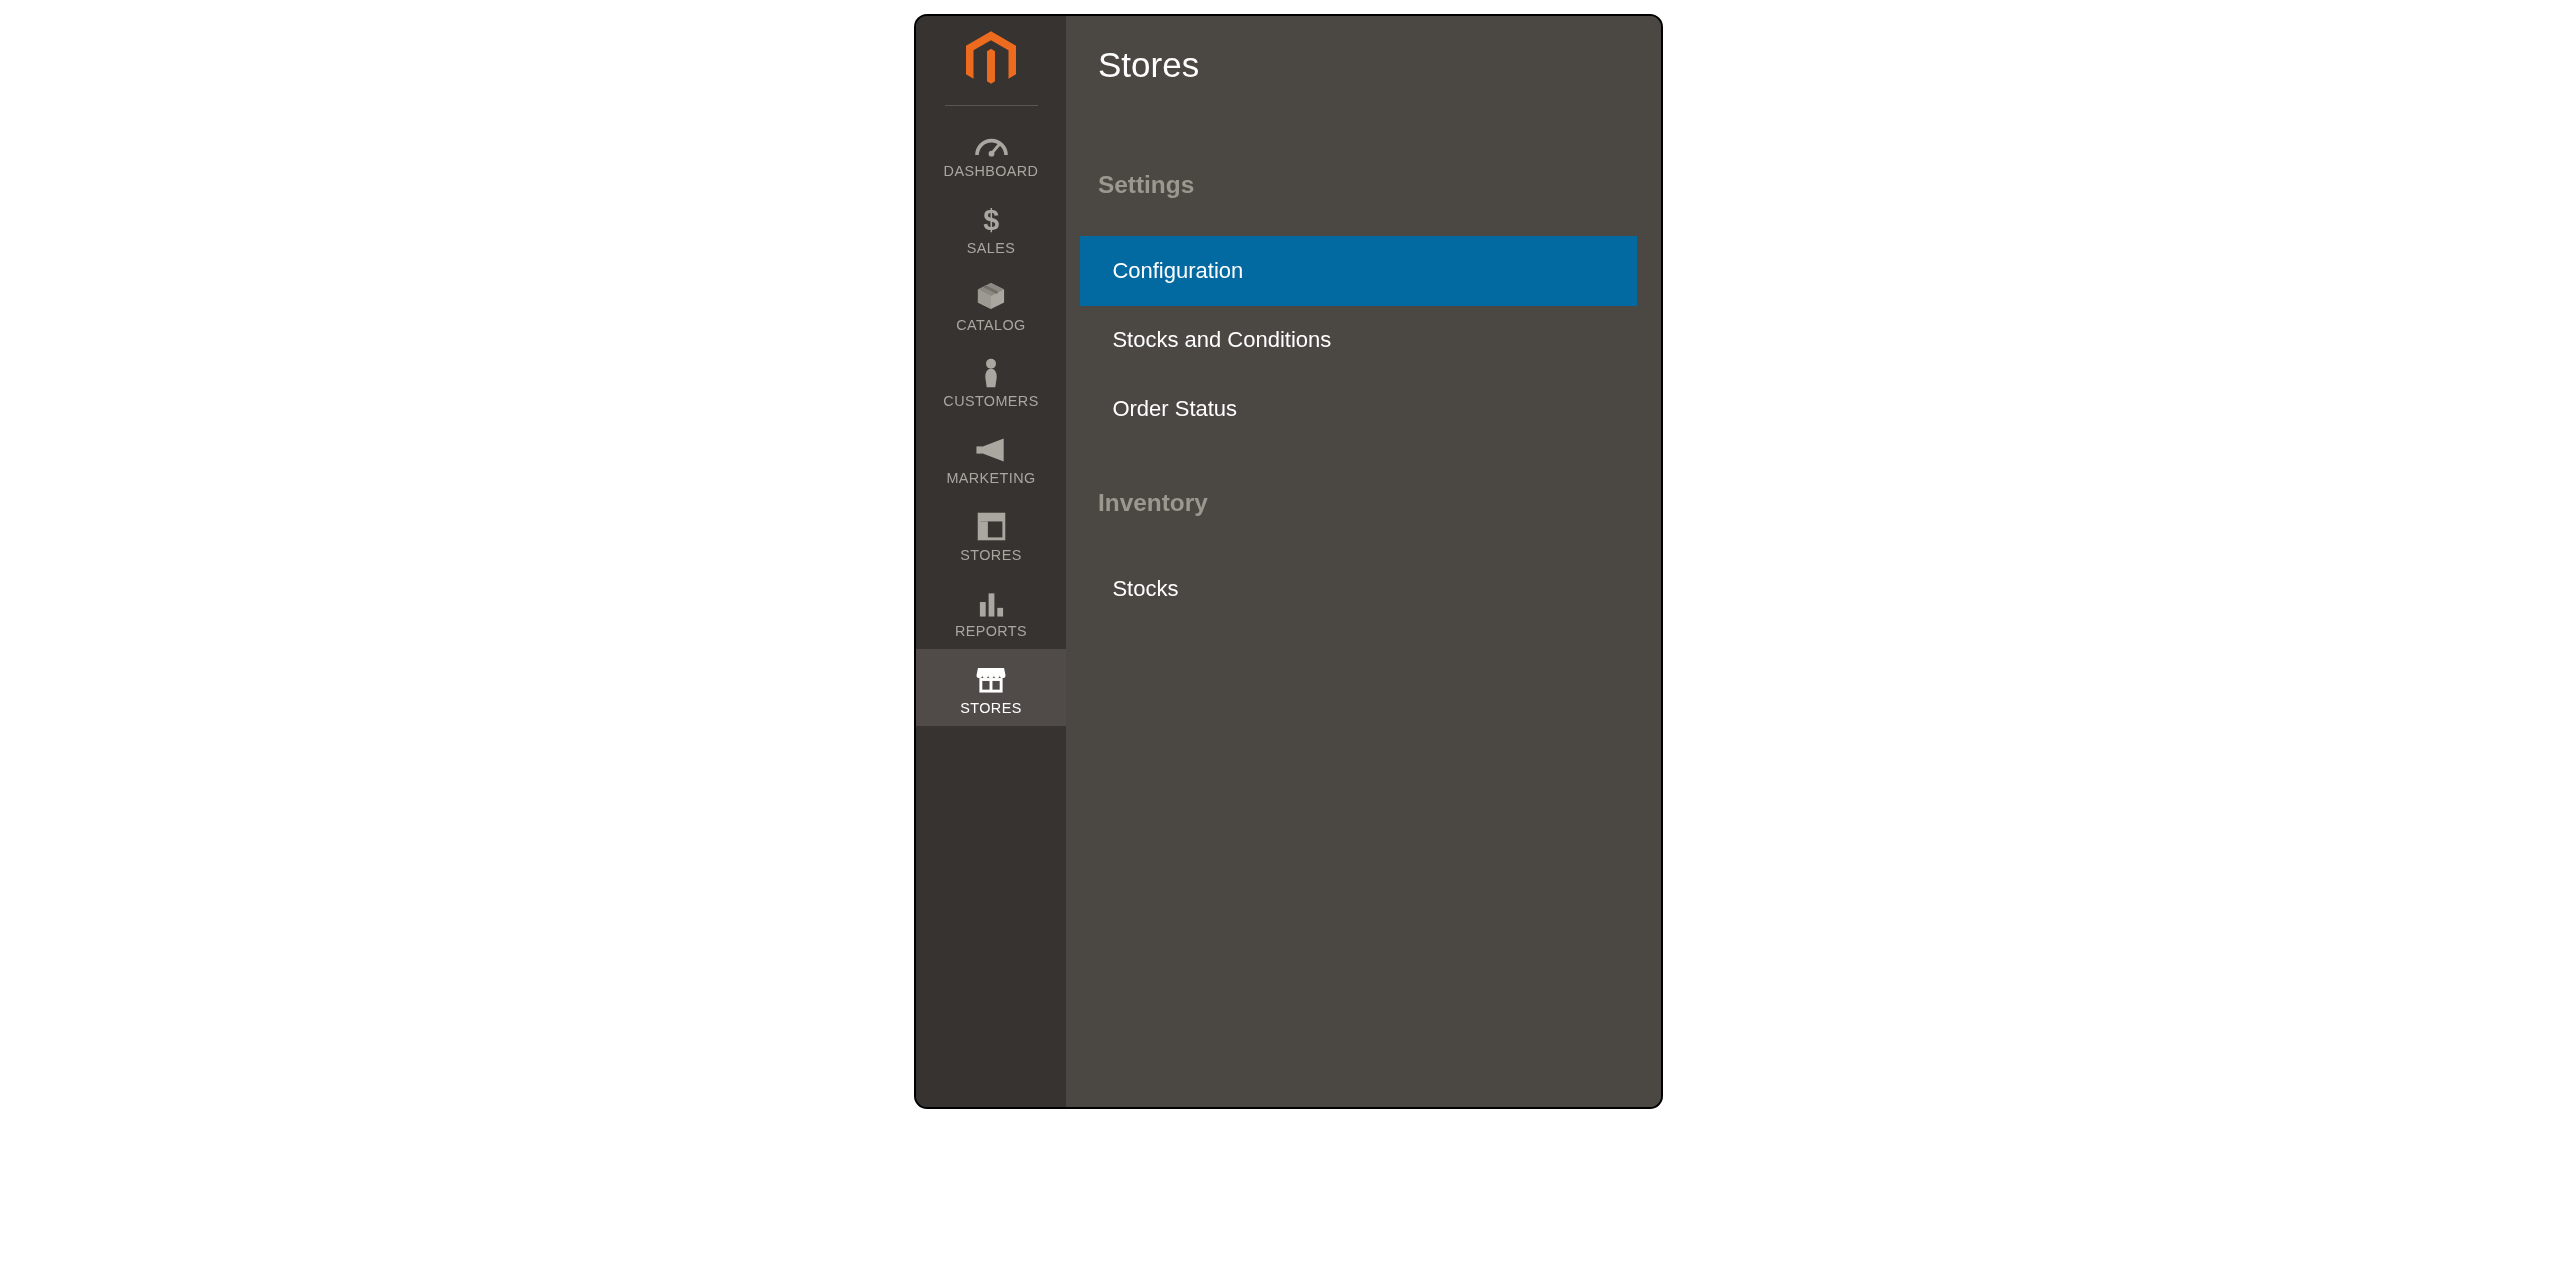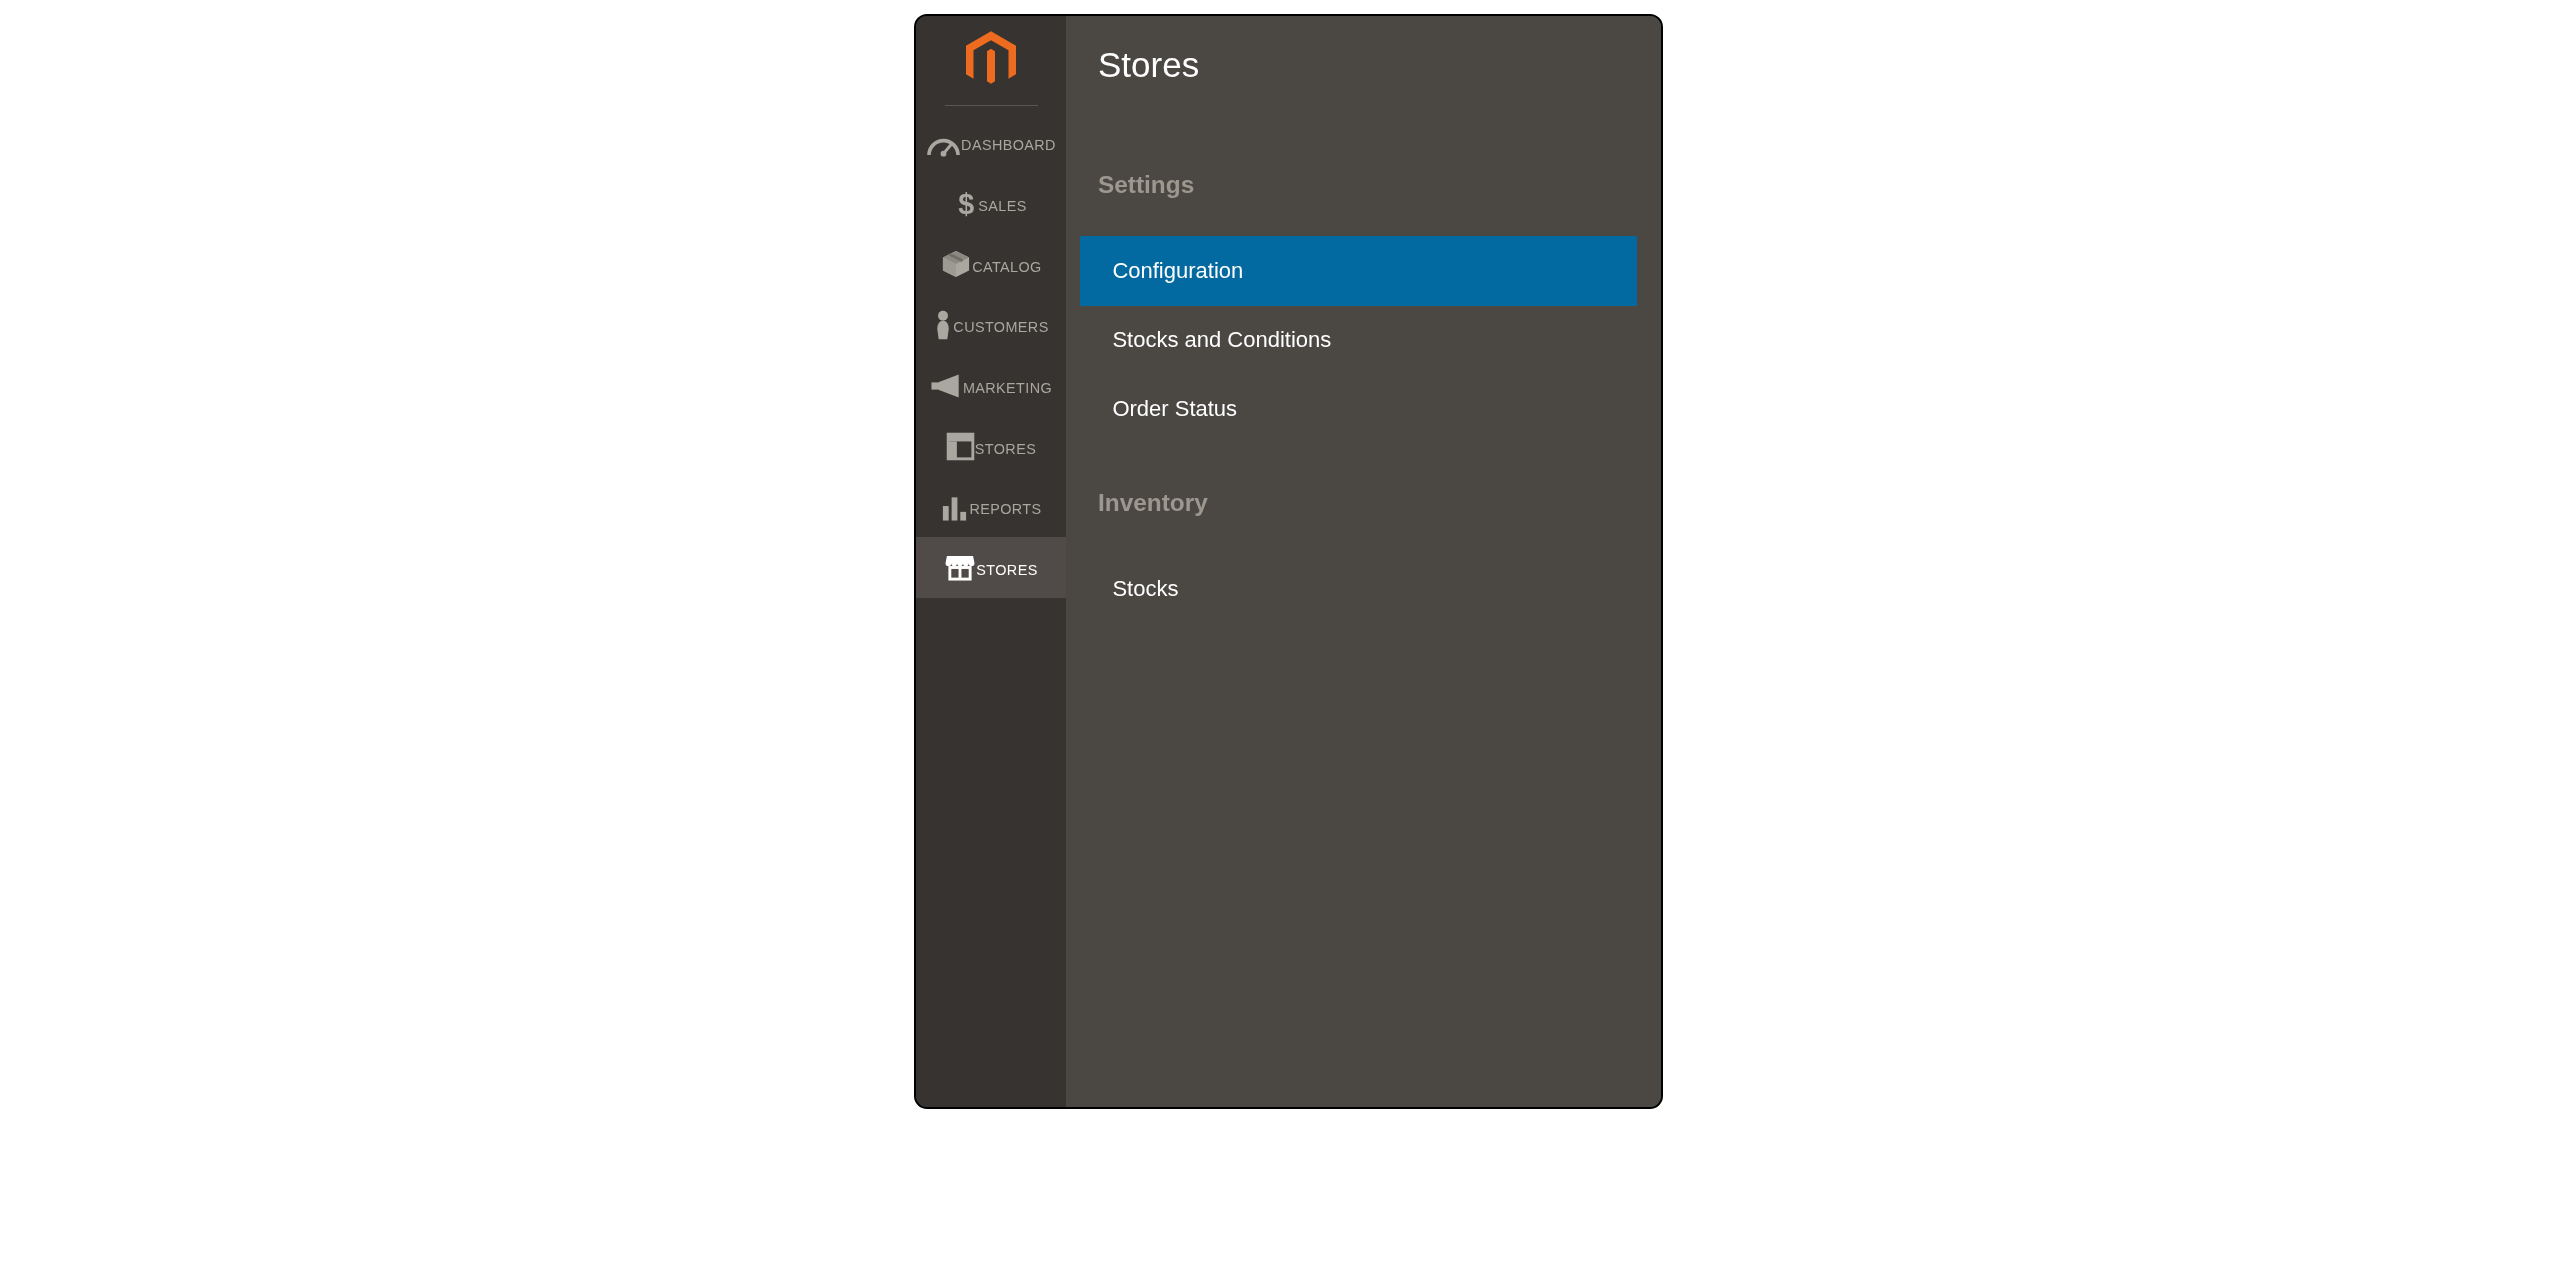--- a/index.html
+++ b/index.html
@@ -38,20 +38,21 @@
   }
   .logo-divider {
     width: 93px;
     height: 0.7px;
     background: #5a5652;
     margin-bottom: 7.2px;
   }
   .nav-item {
     width: 100%;
     display: flex;
+    flex-direction: column;
     align-items: center;
     justify-content: center;
     padding: 14.4px 0 10px 0;
     color: #aaa6a0;
     font-size: 14.4px;
     letter-spacing: 0.4px;
     cursor: pointer;
   }
   .nav-item.active {
     background: #504b48;

